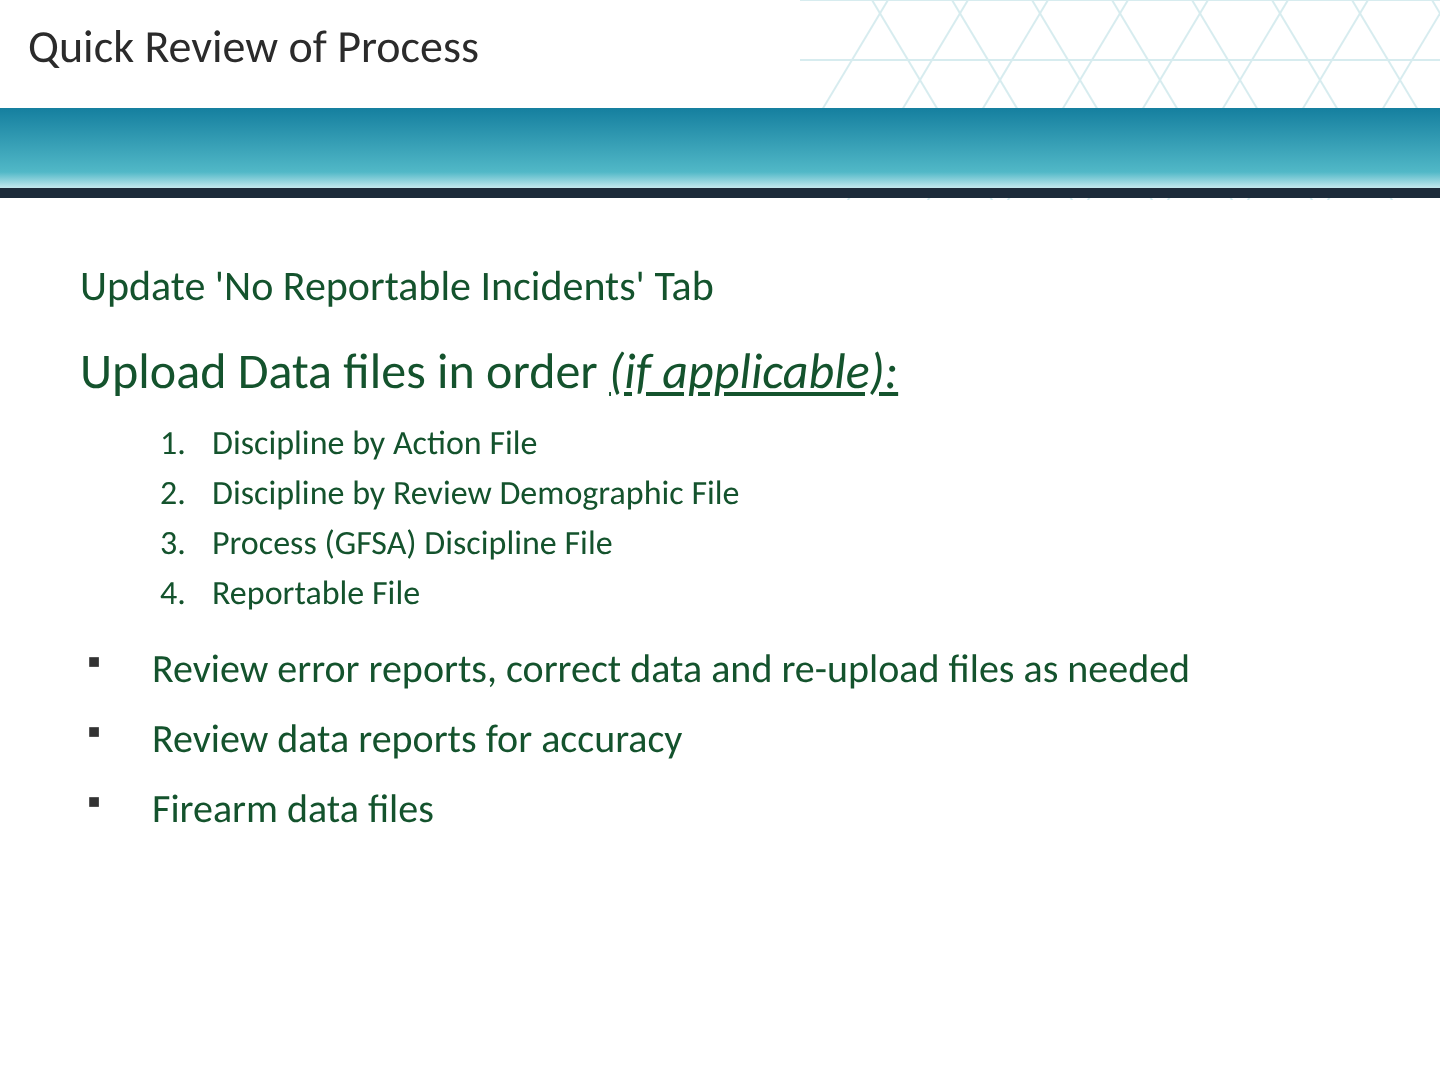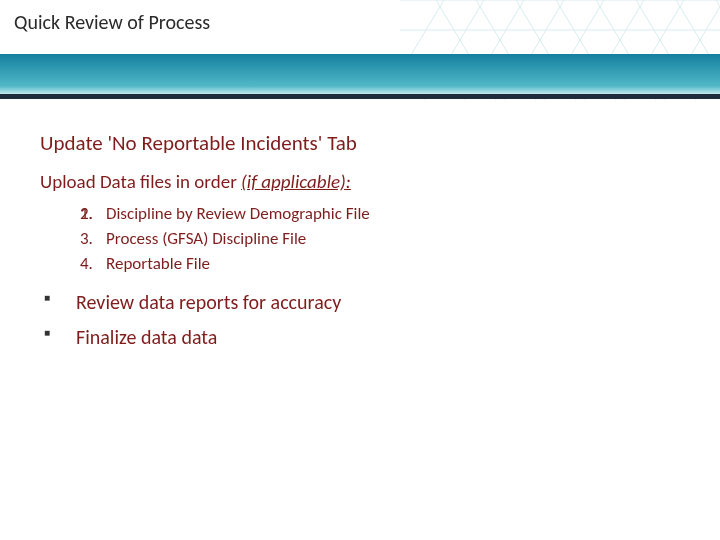--- a/index.html
+++ b/index.html
@@ -32,21 +32,21 @@
   .tri-pattern svg {
     position: absolute;
     right: -40px;
     top: -60px;
     opacity: 0.35;
   }
   .title-text {
     position: absolute;
     left: 14px;
     top: 10px;
-    font-size: 20px;
+    font-size: 23px;
     color: #2b2b2b;
   }
   .blue-band {
     position: absolute;
     left: 0; right: 0;
     top: 54px;
     height: 40px;
     background: linear-gradient(to bottom, #157f9f 0%, #51b8c7 80%, #c3e8ee 100%);
   }
   .dark-rule {
@@ -55,29 +55,29 @@
     top: 94px;
     height: 5px;
     background: #1d2b3a;
   }
   .content {
     position: absolute;
     left: 40px;
     right: 40px;
     top: 130px;
     font-size: 19px;
-    color: #7f1d1d;
+    color: #14532d;
   }
   .h-line {
     margin: 0 0 14px 0;
     font-size: 21px;
   }
   .h-line2 {
     margin: 0 0 10px 0;
-    font-size: 19px;
+    font-size: 25px;
   }
   .italic {
     font-style: italic;
     text-decoration: underline;
   }
   .numlist {
     margin: 6px 0 16px 40px;
     padding: 0;
     list-style: none;
     font-size: 17px;
@@ -162,26 +162,27 @@
     <div class="dark-rule"></div>
   </div>
 
   <div class="content">
     <div class="h-line">Update 'No Reportable Incidents' Tab</div>
     <div class="h-line2">
       <span>Upload Data files in order </span><span class="italic">(if applicable):</span>
     </div>
 
     <ol class="numlist">
-      <li><span class="num">1.</span></li>
+      <li><span class="num">1.</span><span>Discipline by Action File</span></li>
       <li><span class="num">2.</span><span>Discipline by Review Demographic File</span></li>
       <li><span class="num">3.</span><span>Process (GFSA) Discipline File</span></li>
       <li><span class="num">4.</span><span>Reportable File</span></li>
     </ol>
 
     <ul class="bullets">
+      <li><span>Review error reports, correct data and re-upload files as needed</span></li>
       <li><span>Review data reports for accuracy</span></li>
-      <li><span>Finalize data data</span></li>
+      <li><span>Firearm data files</span></li>
     </ul>
   </div>
 
 
 </div>
 
 </body></html>

